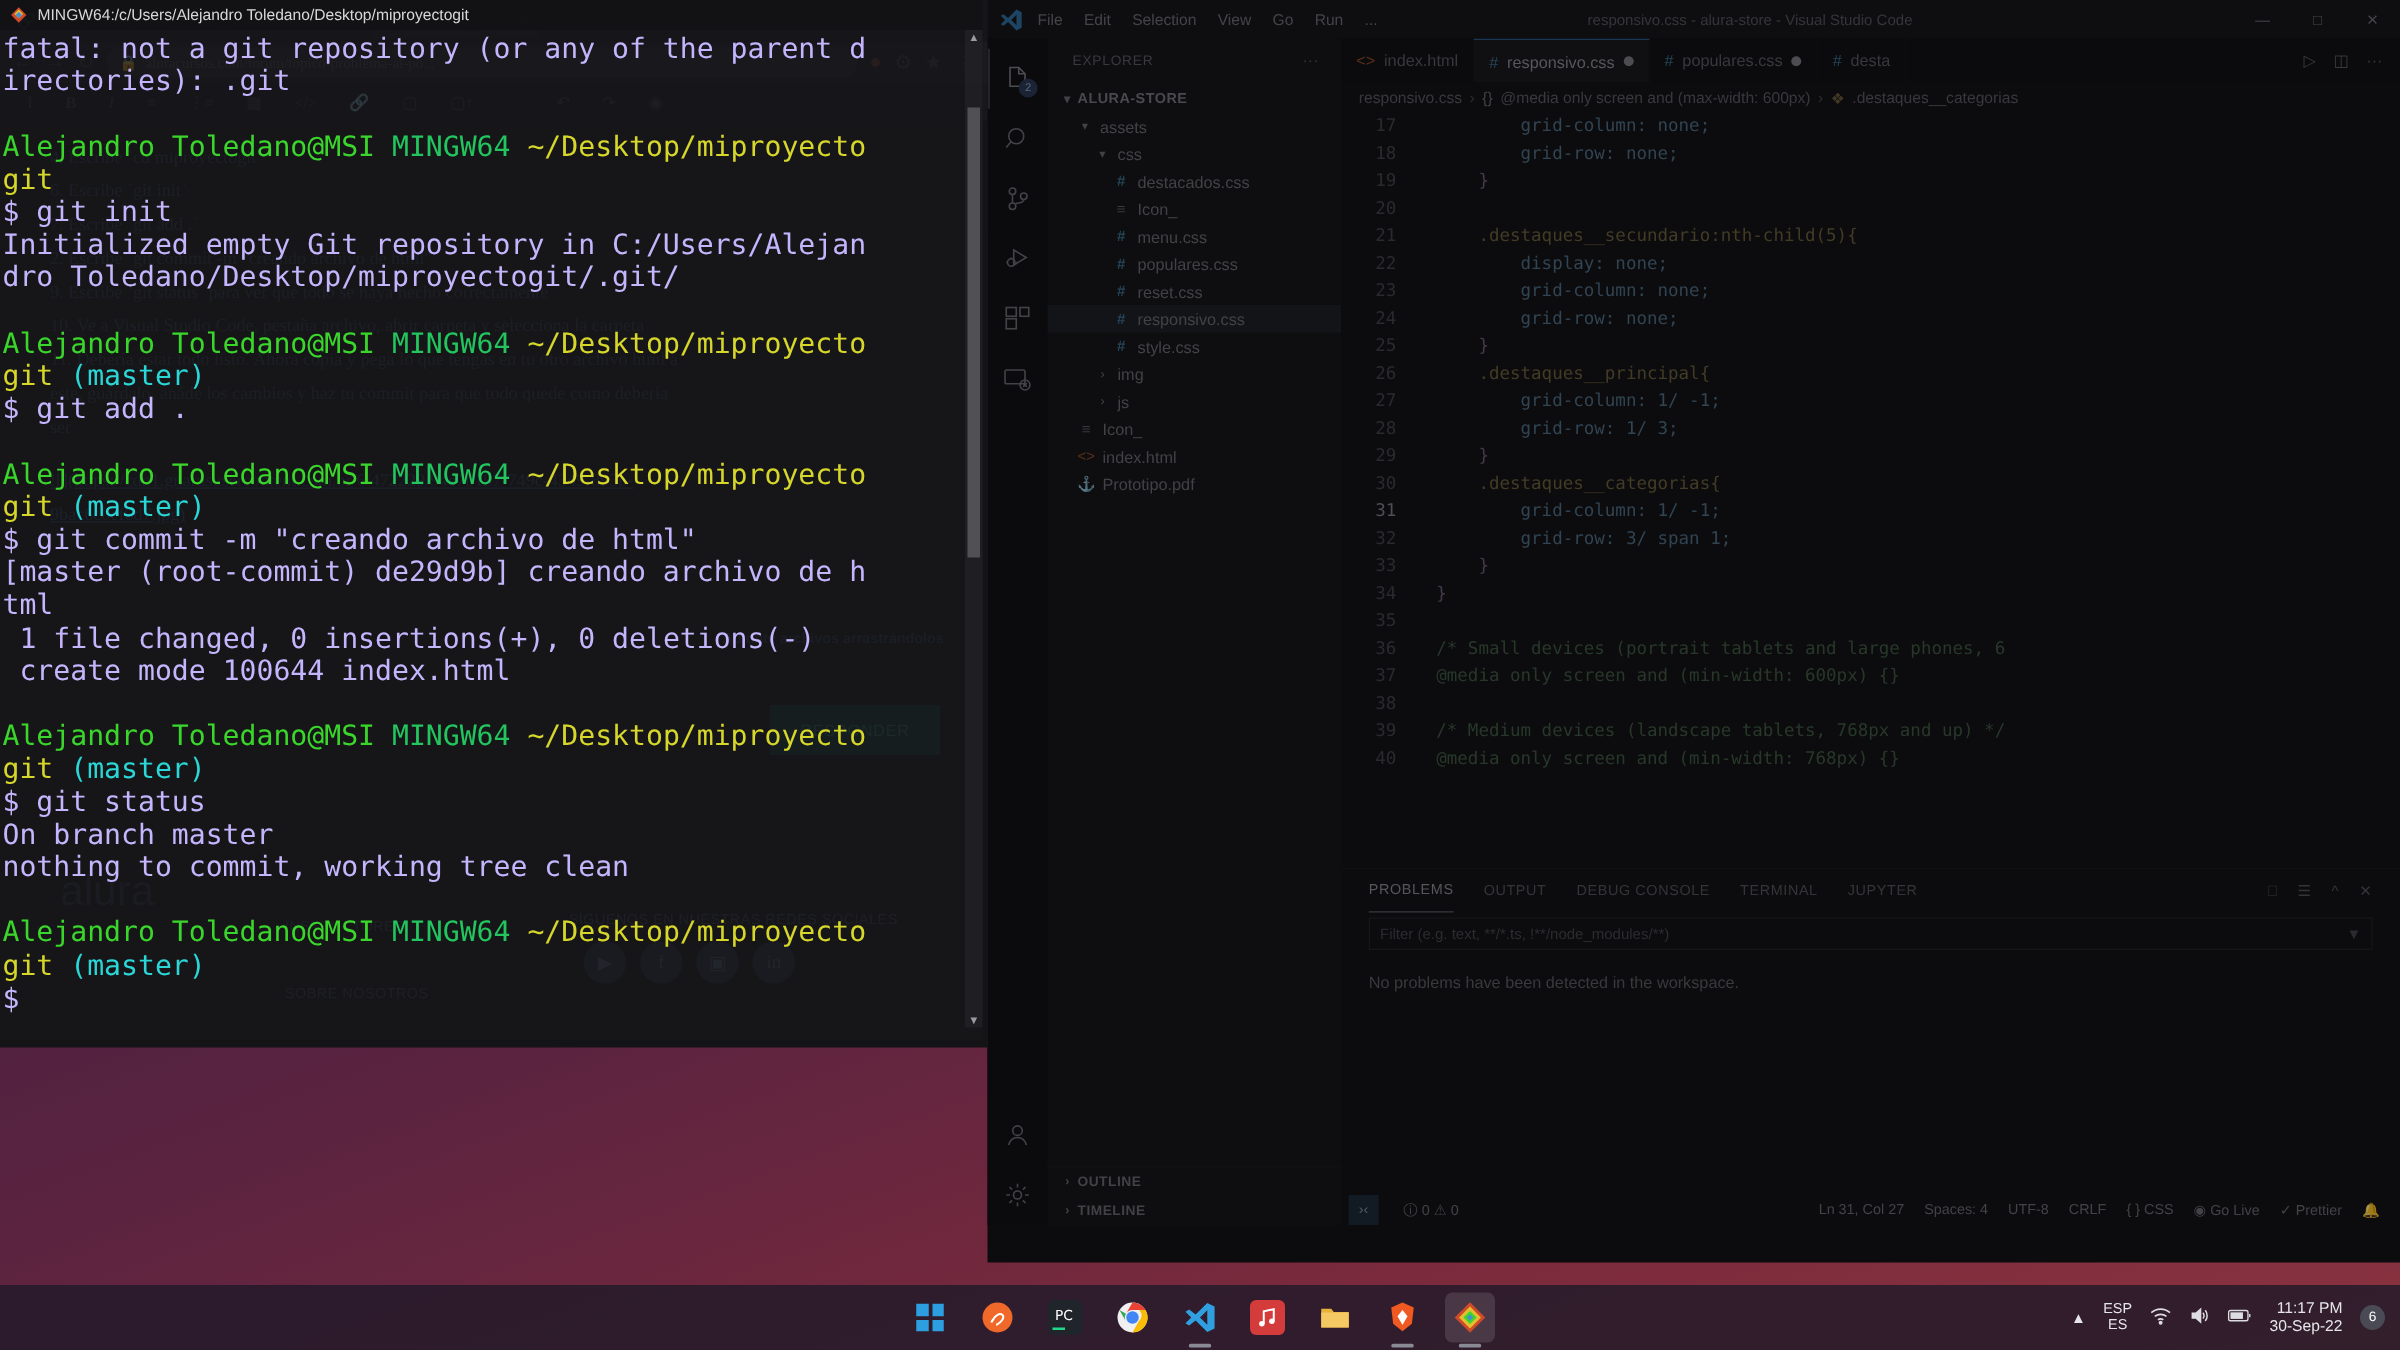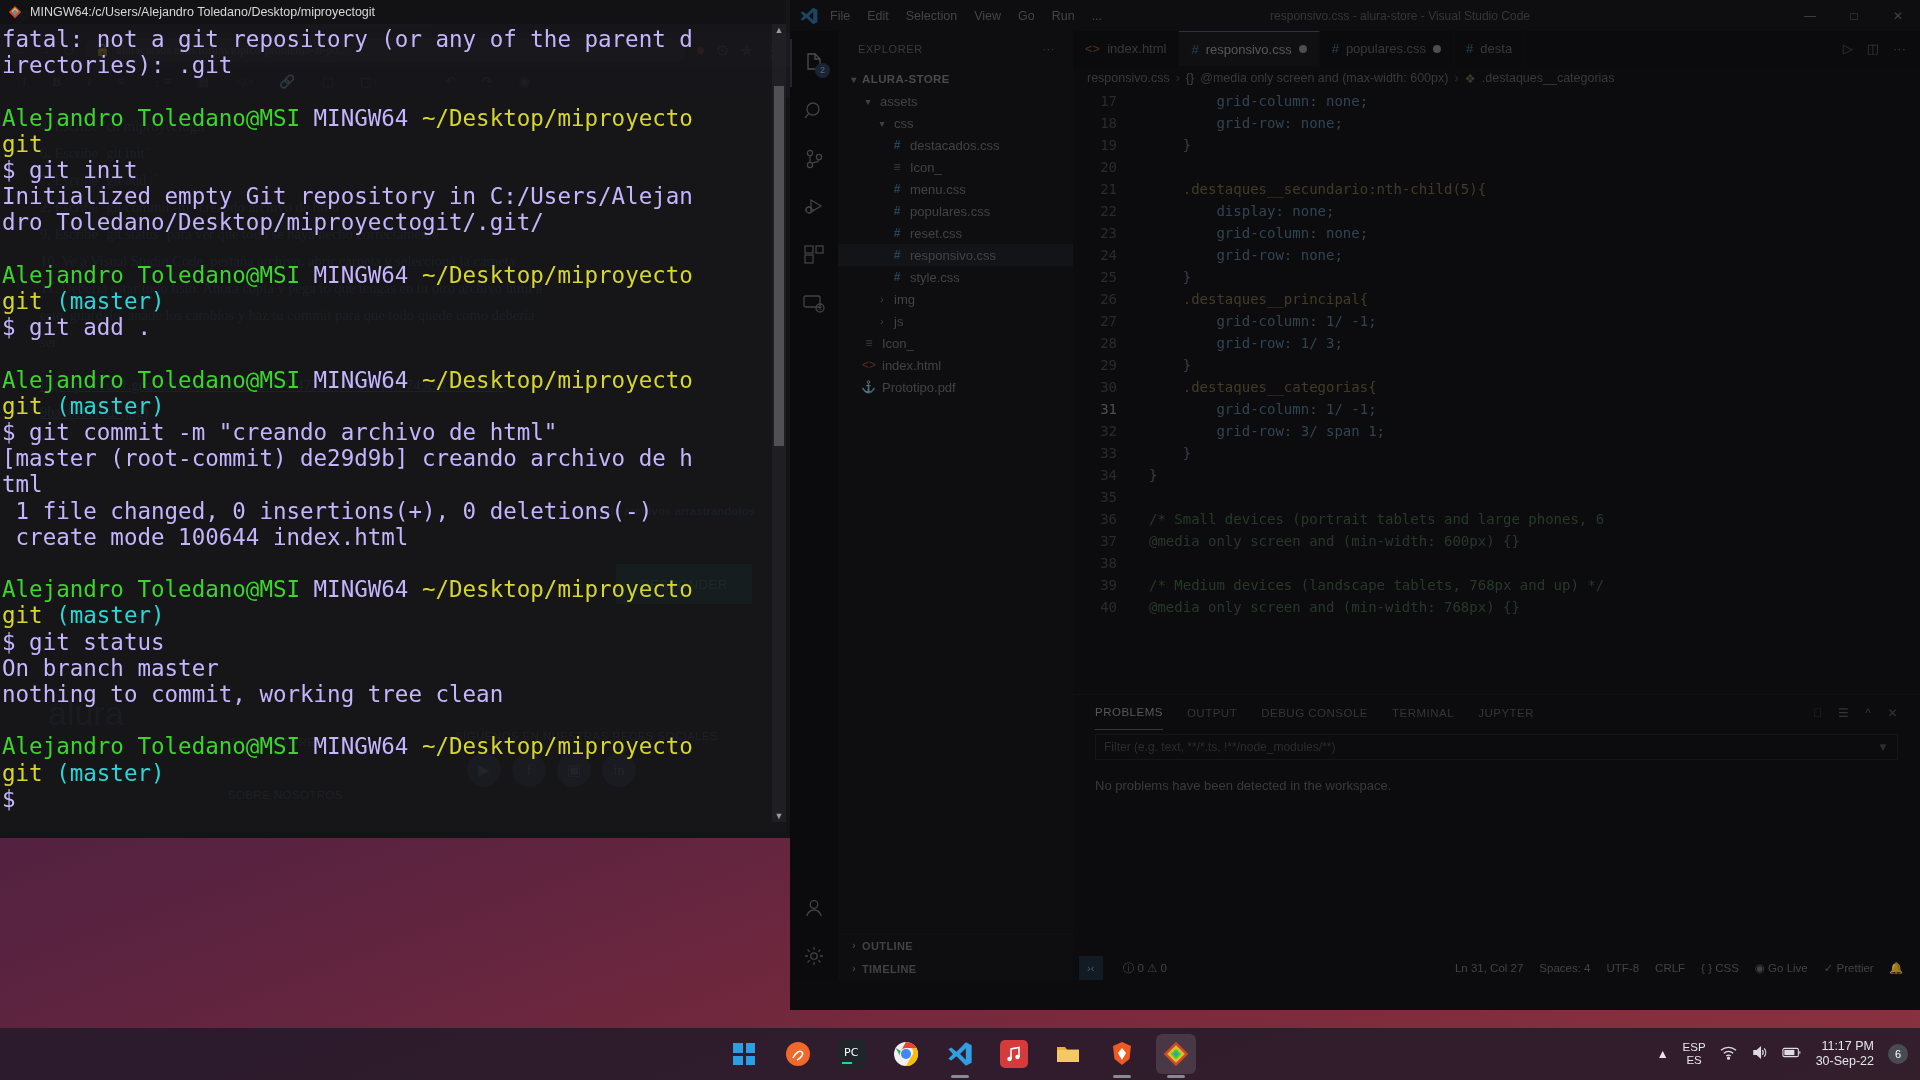--- a/index.html
+++ b/index.html
@@ -170,21 +170,21 @@
   .term-body {
     flex: 1; position: relative; overflow: hidden;
     font-family: "DejaVu Sans Mono", monospace;
     font-size: 22.5px; line-height: 26.2px;
     padding: 2px 0 0 2px;
     white-space: pre-wrap; word-break: break-all;
   }
   .term-body .ln { min-height: 26.2px; }
   .c-white { color: #c4b5fd; }
   .c-green { color: #3ad62b; }
-  .c-magenta { color: #c4b5fd; }
+  .c-magenta { color: #22c55e; }
   .c-yellow { color: #d6d62b; }
   .c-cyan { color: #2ad6d6; }
   .term-scroll {
     position: absolute; right: 0; top: 24px; width: 14px; bottom: 10px;
     background: rgba(40,40,44,0.55);
   }
   .term-thumb { position:absolute; left:2px; right:2px; top: 62px; height: 360px; background: rgba(120,120,128,0.55); }
   .term-arrow { position:absolute; left:0; right:0; height: 12px; display:flex; align-items:center; justify-content:center; color:#9a9aa2; font-size:9px;}
 
   

